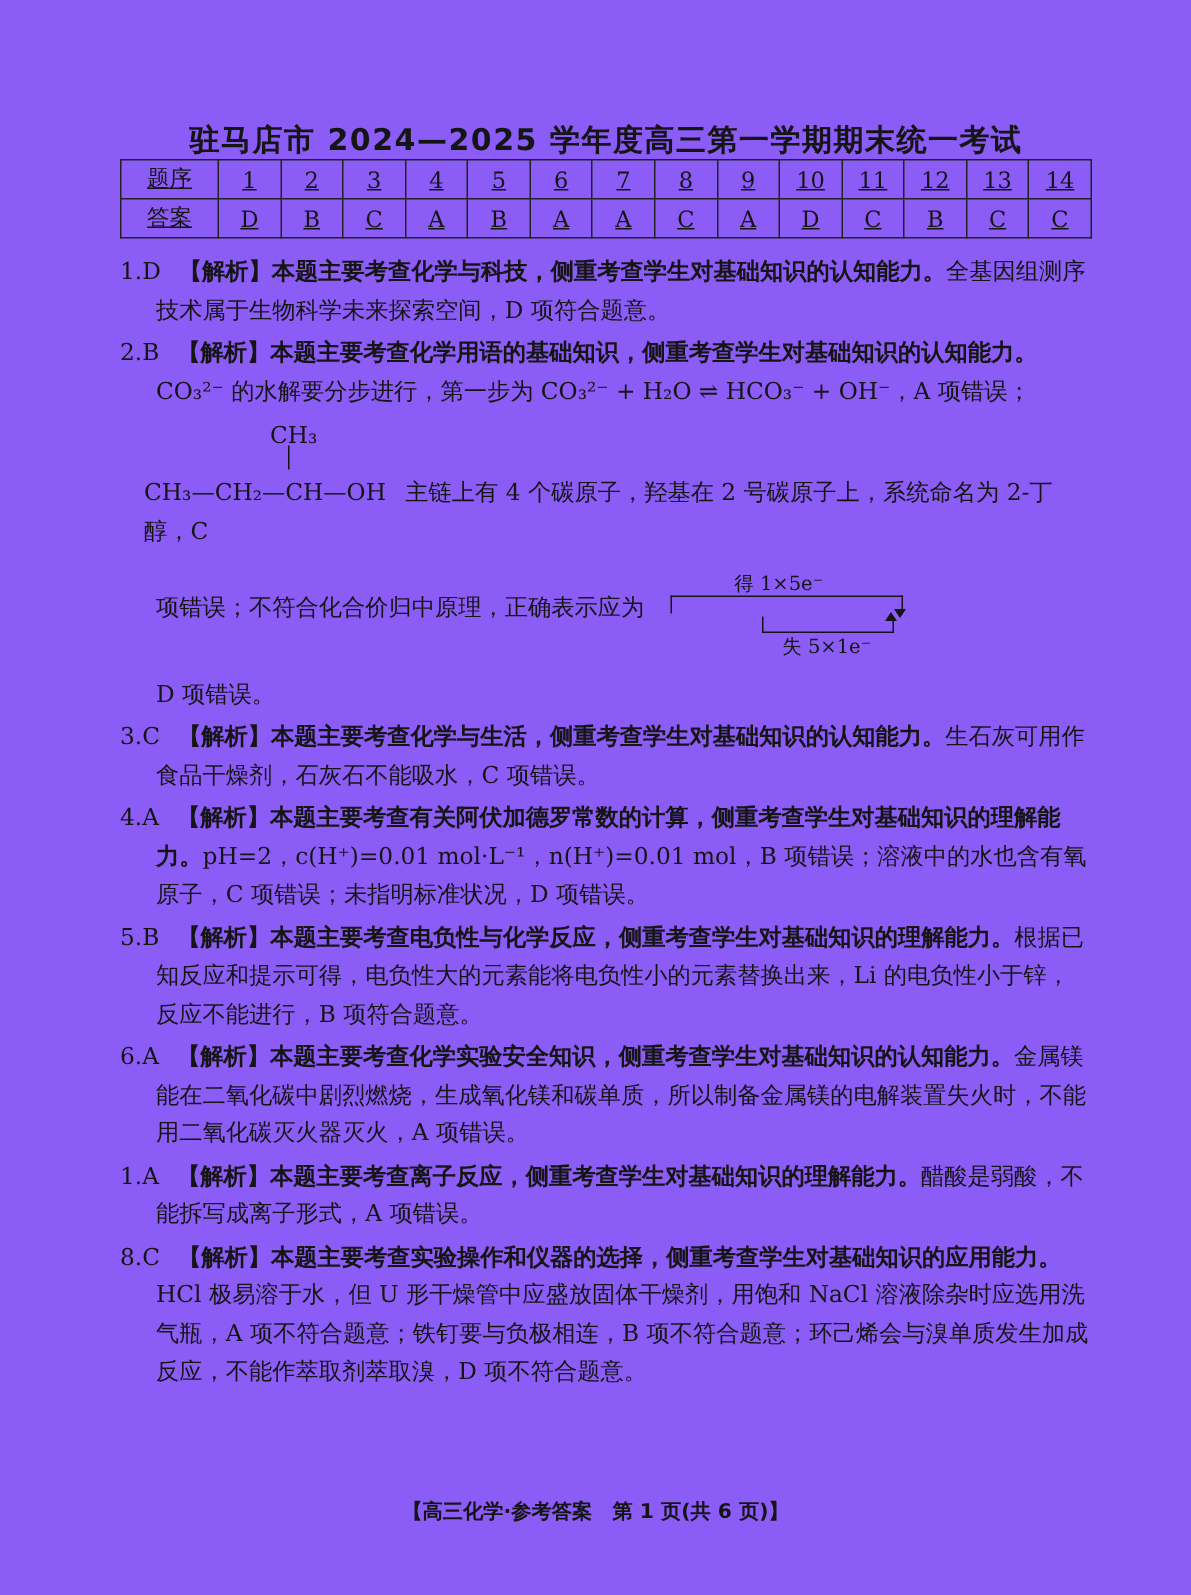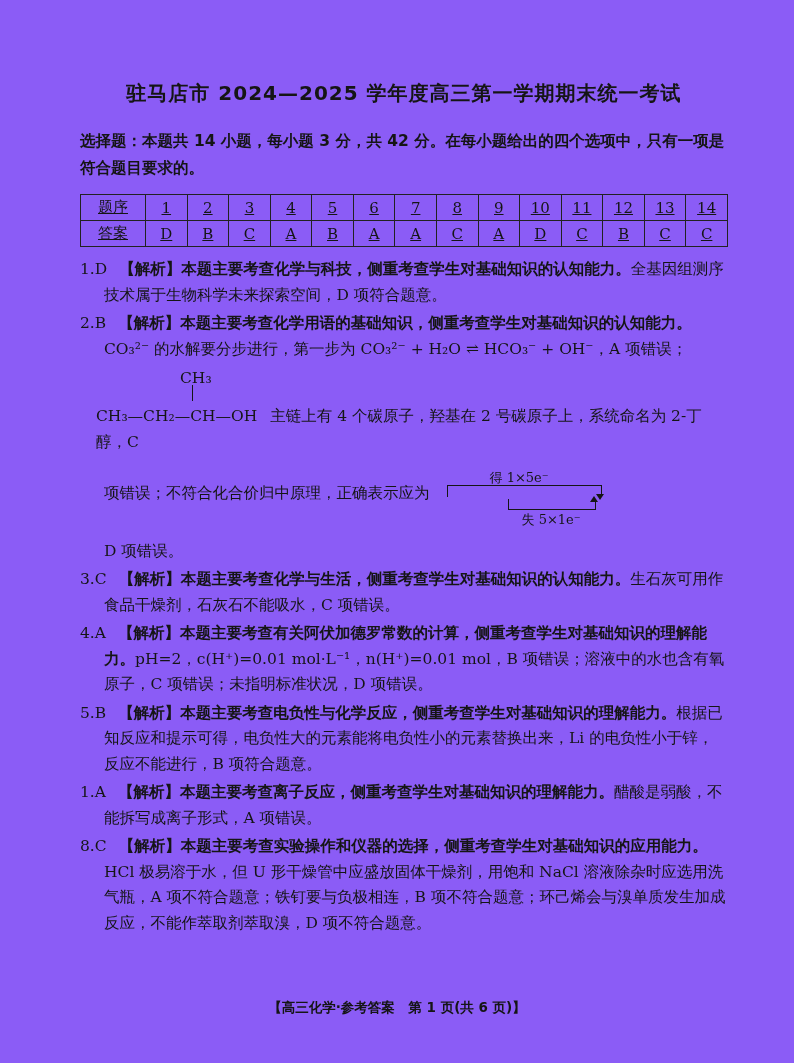--- a/index.html
+++ b/index.html
@@ -72,21 +72,20 @@
     font-family:"DejaVu Sans","Liberation Sans",sans-serif;font-weight:700;font-size:13.5px;
   }
 </style>
 </head>
 <body>
 
 <div class="page">
 
   <div class="title">驻马店市 2024—2025 学年度高三第一学期期末统一考试</div>
 
-  <p class="intro hei">选择题：本题共 14 小题，每小题 3 分，共 42 分。在每小题给出的四个选项中，只有一项是符合题目要求的。</p>
 
   <table class="answers">
     <tbody>
         <tr>
       <td class="first">题序</td>
       <td>1</td>
       <td>2</td>
       <td>3</td>
       <td>4</td>
       <td>5</td>
@@ -154,20 +153,23 @@
   </div>
 
   <div class="item">
     <span class="num">4.A</span><span class="hei">【解析】本题主要考查有关阿伏加德罗常数的计算，侧重考查学生对基础知识的理解能力。</span><span>pH=2，c(H⁺)=0.01 mol·L⁻¹，n(H⁺)=0.01 mol，B 项错误；溶液中的水也含有氧原子，C 项错误；未指明标准状况，D 项错误。</span>
   </div>
 
   <div class="item">
     <span class="num">5.B</span><span class="hei">【解析】本题主要考查电负性与化学反应，侧重考查学生对基础知识的理解能力。</span><span>根据已知反应和提示可得，电负性大的元素能将电负性小的元素替换出来，Li 的电负性小于锌，反应不能进行，B 项符合题意。</span>
   </div>
 
+  <div class="item">
+    <span class="num">6.A</span><span class="hei">【解析】本题主要考查化学实验安全知识，侧重考查学生对基础知识的认知能力。</span><span>金属镁能在二氧化碳中剧烈燃烧，生成氧化镁和碳单质，所以制备金属镁的电解装置失火时，不能用二氧化碳灭火器灭火，A 项错误。</span>
+  </div>
 
   <div class="item">
     <span class="num">1.A</span><span class="hei">【解析】本题主要考查离子反应，侧重考查学生对基础知识的理解能力。</span><span>醋酸是弱酸，不能拆写成离子形式，A 项错误。</span>
   </div>
 
   <div class="item">
     <span class="num">8.C</span><span class="hei">【解析】本题主要考查实验操作和仪器的选择，侧重考查学生对基础知识的应用能力。</span><span>HCl 极易溶于水，但 U 形干燥管中应盛放固体干燥剂，用饱和 NaCl 溶液除杂时应选用洗气瓶，A 项不符合题意；铁钉要与负极相连，B 项不符合题意；环己烯会与溴单质发生加成反应，不能作萃取剂萃取溴，D 项不符合题意。</span>
   </div>
 
   <div class="footer">【高三化学·参考答案　第 1 页(共 6 页)】</div>

